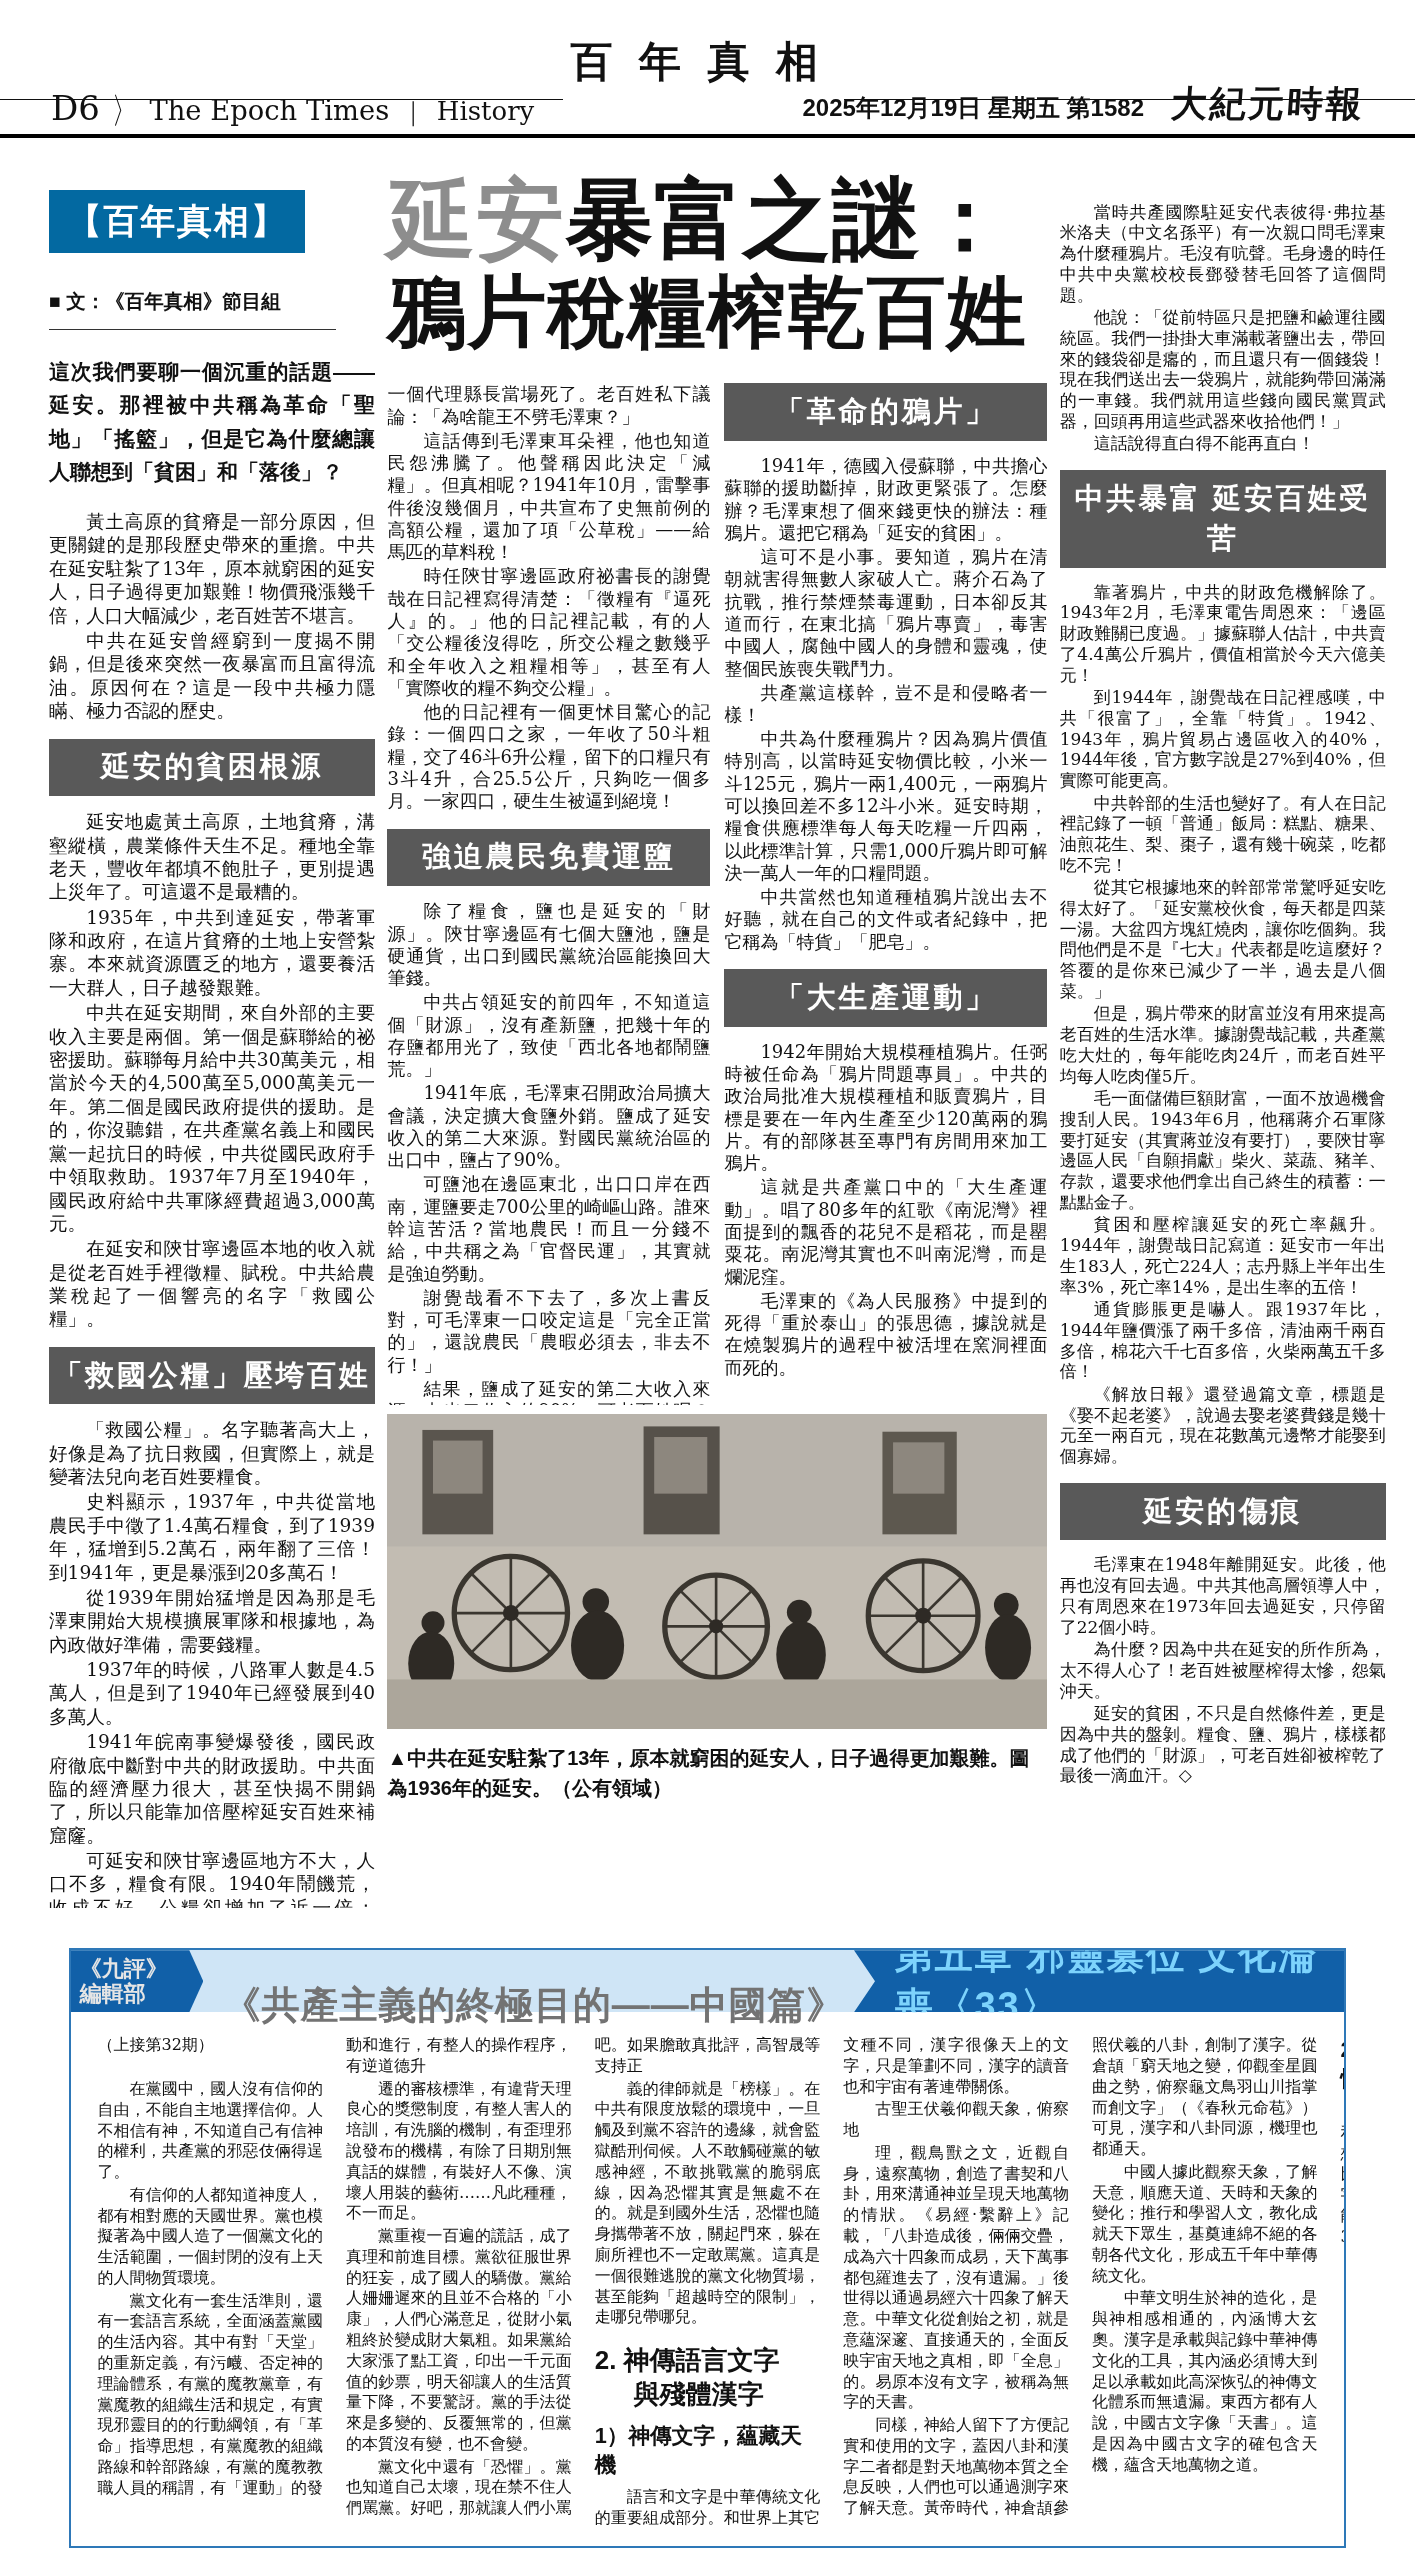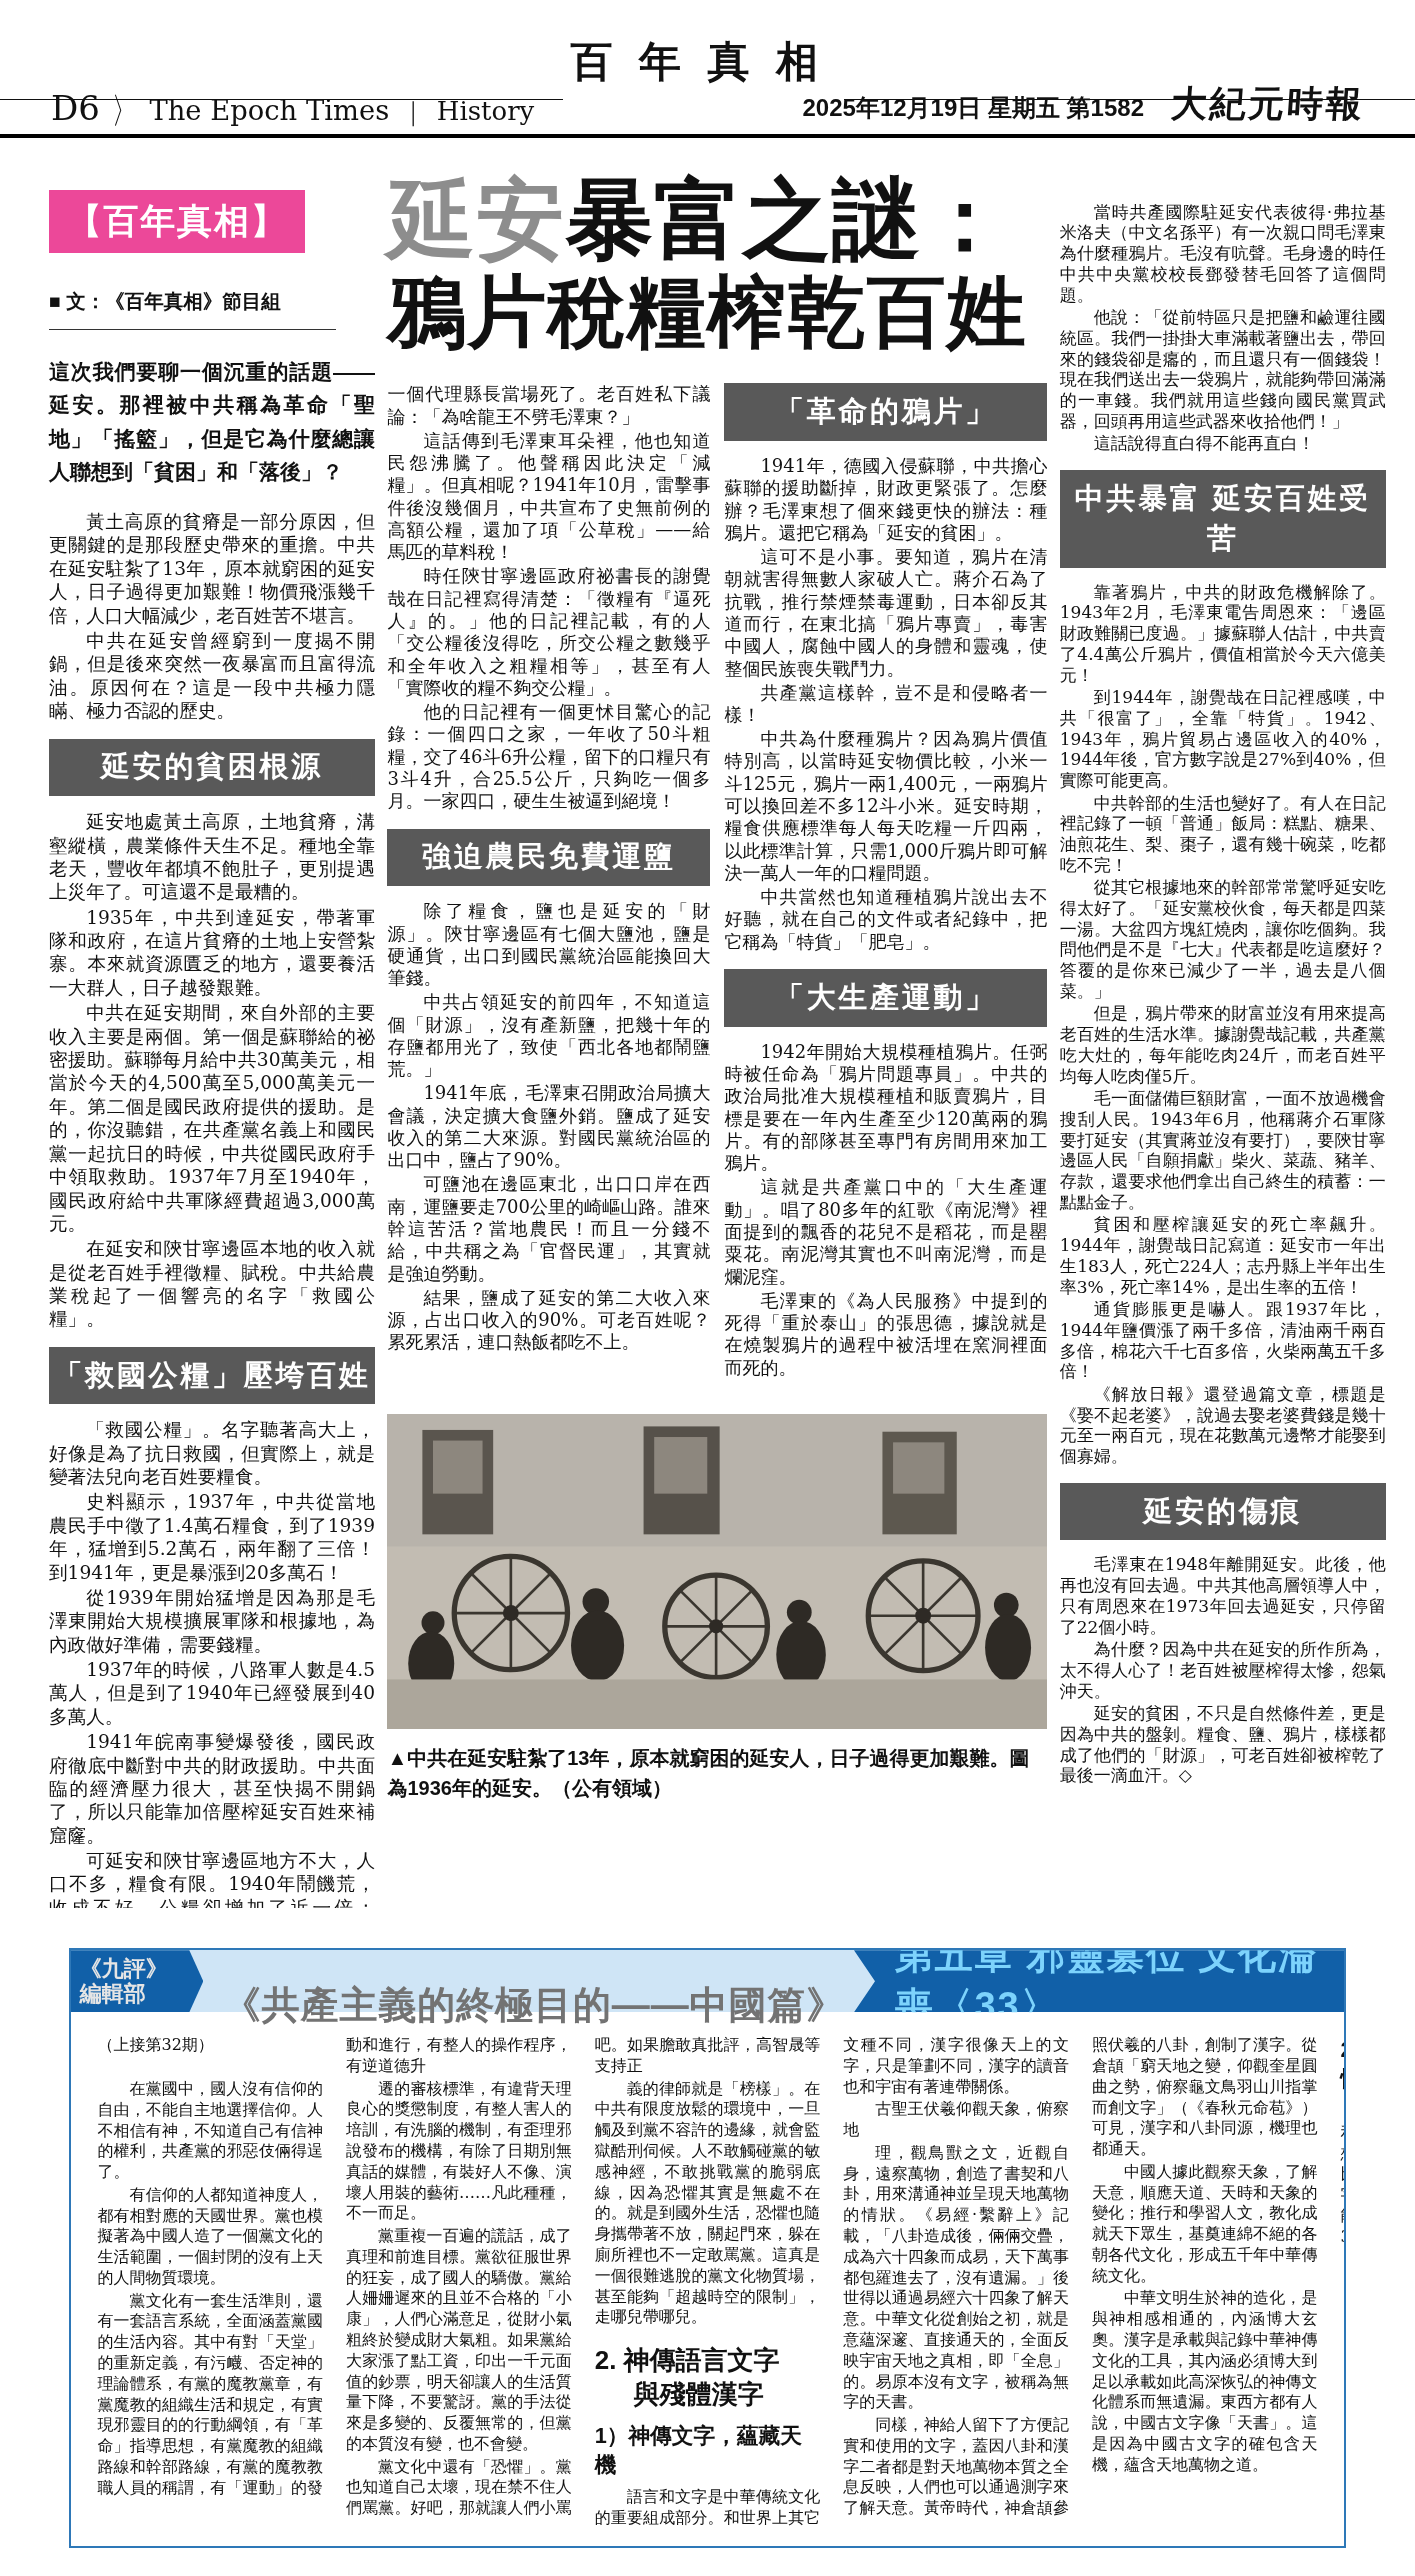--- a/index.html
+++ b/index.html
@@ -21,21 +21,21 @@
   .hdr-right{position:absolute;right:51px;bottom:5.3px;display:flex;align-items:baseline;gap:26.5px;}
   .hdr-right .date{font-family:"Liberation Sans",sans-serif;font-weight:bold;font-size:24px;}
   .hdr-right .logo{font-size:36px;font-weight:900;letter-spacing:2.7px;transform:skewX(-4deg);}
 
   
   .article{display:flex;gap:12.4px;padding:0 49px;margin-top:10.6px;height:1759px;overflow:hidden;}
   .colA{width:326px;flex:none;padding-top:41px;}
   .mid{width:660px;flex:none;padding-top:23px;}
   .colD{width:326px;flex:none;padding-top:53px;}
 
-  .badge{background:#ec4899;color:#fff;font-family:"Liberation Sans",sans-serif;font-weight:bold;
+  .badge{background:#0369a1;color:#fff;font-family:"Liberation Sans",sans-serif;font-weight:bold;
     font-size:35px;padding:8px 17.7px;display:inline-block;margin-bottom:35px;letter-spacing:1.8px;}
   .byline{font-family:"Liberation Sans",sans-serif;font-weight:bold;font-size:19.5px;
     border-bottom:1.8px solid #333;padding-bottom:14px;margin-bottom:25px;width:88%;}
   .intro{font-family:"Liberation Sans",sans-serif;font-weight:bold;font-size:21px;line-height:1.6;
     margin:0 0 21px 0;text-align:justify;}
 
   p.body{font-size:18.6px;line-height:1.26;text-align:justify;text-indent:2em;margin:0 0 1.8px 0;}
   .mid p.body{font-size:18px;line-height:1.24;}
   .colD p.body{font-size:17px;line-height:1.22;}
   p.cont{text-indent:0;}
@@ -131,20 +131,21 @@
       <div class="midcol">
         <p class="body cont">一個代理縣長當場死了。老百姓私下議論：「為啥龍王不劈毛澤東？」</p>
         <p class="body">這話傳到毛澤東耳朵裡，他也知道民怨沸騰了。他聲稱因此決定「減糧」。但真相呢？1941年10月，雷擊事件後沒幾個月，中共宣布了史無前例的高額公糧，還加了項「公草稅」——給馬匹的草料稅！</p>
         <p class="body">時任陝甘寧邊區政府祕書長的謝覺哉在日記裡寫得清楚：「徵糧有『逼死人』的。」他的日記裡記載，有的人「交公糧後沒得吃，所交公糧之數幾乎和全年收入之粗糧相等」，甚至有人「實際收的糧不夠交公糧」。</p>
         <p class="body">他的日記裡有一個更怵目驚心的記錄：一個四口之家，一年收了50斗粗糧，交了46斗6升公糧，留下的口糧只有3斗4升，合25.5公斤，只夠吃一個多月。一家四口，硬生生被逼到絕境！</p>
         <h3 class="bar">強迫農民免費運鹽</h3>
         <p class="body">除了糧食，鹽也是延安的「財源」。陝甘寧邊區有七個大鹽池，鹽是硬通貨，出口到國民黨統治區能換回大筆錢。</p>
         <p class="body">中共占領延安的前四年，不知道這個「財源」，沒有產新鹽，把幾十年的存鹽都用光了，致使「西北各地都鬧鹽荒。」</p>
         <p class="body">1941年底，毛澤東召開政治局擴大會議，決定擴大食鹽外銷。鹽成了延安收入的第二大來源。對國民黨統治區的出口中，鹽占了90%。</p>
         <p class="body">可鹽池在邊區東北，出口口岸在西南，運鹽要走700公里的崎嶇山路。誰來幹這苦活？當地農民！而且一分錢不給，中共稱之為「官督民運」，其實就是強迫勞動。</p>
+        <p class="body">謝覺哉看不下去了，多次上書反對，可毛澤東一口咬定這是「完全正當的」，還說農民「農暇必須去，非去不行！」</p>
         <p class="body">結果，鹽成了延安的第二大收入來源，占出口收入的90%。可老百姓呢？累死累活，連口熱飯都吃不上。</p>
       </div>
       <div class="midcol">
         <h3 class="bar" style="margin-top:0;">「革命的鴉片」</h3>
         <p class="body">1941年，德國入侵蘇聯，中共擔心蘇聯的援助斷掉，財政更緊張了。怎麼辦？毛澤東想了個來錢更快的辦法：種鴉片。還把它稱為「延安的貧困」。</p>
         <p class="body">這可不是小事。要知道，鴉片在清朝就害得無數人家破人亡。蔣介石為了抗戰，推行禁煙禁毒運動，日本卻反其道而行，在東北搞「鴉片專賣」，毒害中國人，腐蝕中國人的身體和靈魂，使整個民族喪失戰鬥力。</p>
         <p class="body">共產黨這樣幹，豈不是和侵略者一樣！</p>
         <p class="body">中共為什麼種鴉片？因為鴉片價值特別高，以當時延安物價比較，小米一斗125元，鴉片一兩1,400元，一兩鴉片可以換回差不多12斗小米。延安時期，糧食供應標準每人每天吃糧一斤四兩，以此標準計算，只需1,000斤鴉片即可解決一萬人一年的口糧問題。</p>
         <p class="body">中共當然也知道種植鴉片說出去不好聽，就在自己的文件或者紀錄中，把它稱為「特貨」「肥皂」。</p>
         <h3 class="bar">「大生產運動」</h3>

